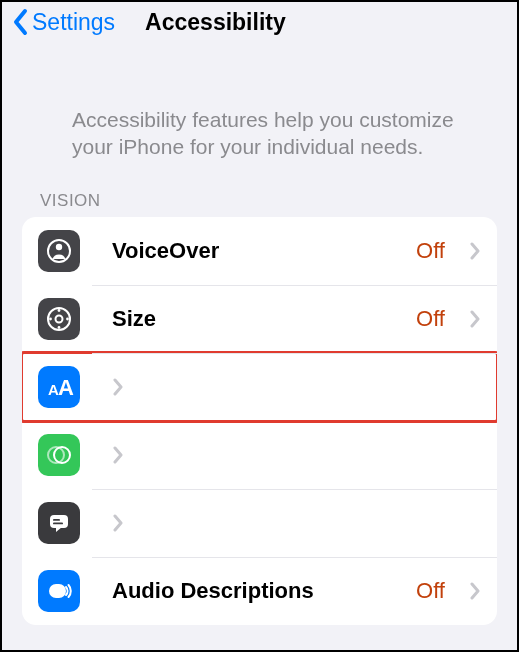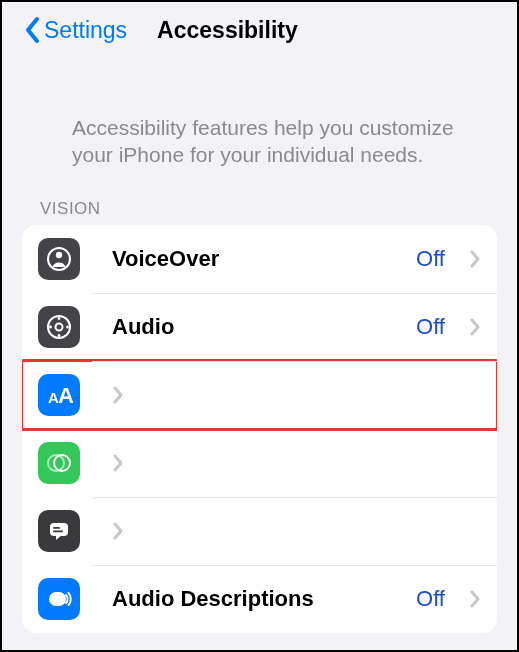--- a/index.html
+++ b/index.html
@@ -14,24 +14,23 @@
     width: 519px;
     height: 652px;
     border: 2px solid #000;
     background: #f2f2f7;
     display: flex;
     flex-direction: column;
   }
 
   
   .navbar {
-    padding: 6px 10px 10px 22px;
-    display: flex;
-    align-items: center;
-    margin-top: 8px;
+    padding: 6px 10px 10px 10px;
+    display: flex;
+    align-items: center;
   }
   .back-btn {
     display: flex;
     align-items: center;
     color: #007aff;
     font-size: 23px;
     font-weight: 400;
     cursor: pointer;
   }
   .back-chevron { width: 18px; height: 28px; margin-right: 2px; }
@@ -95,21 +94,21 @@
     justify-content: center;
   }
   .row-label {
     flex: 1 1 auto;
     font-size: 22px;
     font-weight: 600;
     color: #000;
   }
   .row-status {
     font-size: 22px;
-    color: #1d4ed8;
+    color: #c2410c;
     margin-right: 8px;
   }
   .row-chevron {
     width: 12px; height: 18px;
     color: #c7c7cc;
     flex: 0 0 12px;
   }
   .highlight {
     outline: 3px solid #e03b2f;
     outline-offset: -1px;
@@ -166,21 +165,21 @@
       <div class="row-icon bg-dark">
         <svg class="icon-svg" viewBox="0 0 28 28">
           <circle cx="14" cy="14" r="11" fill="none" stroke="#fff" stroke-width="2"></circle>
           <circle cx="14" cy="14" r="3.5" fill="none" stroke="#fff" stroke-width="2"></circle>
           <circle cx="14" cy="5.5" r="1.4" fill="#fff"></circle>
           <circle cx="14" cy="22.5" r="1.4" fill="#fff"></circle>
           <circle cx="5.5" cy="14" r="1.4" fill="#fff"></circle>
           <circle cx="22.5" cy="14" r="1.4" fill="#fff"></circle>
         </svg>
       </div>
-      <div class="row-label">Audio</div>
+      <div class="row-label">Size</div>
       <div class="row-status">Off</div>
       <svg class="row-chevron" viewBox="0 0 12 18">
         <polyline points="3,2 9,9 3,16" fill="none" stroke="#c7c7cc" stroke-width="3" stroke-linecap="round" stroke-linejoin="round"></polyline>
       </svg>
     </div>
 
     <div class="row highlight">
       <div class="row-icon bg-blue">
         <svg class="icon-svg-lg" viewBox="0 0 34 34">
           <text x="6" y="25" font-family="Helvetica, Arial" font-size="15" font-weight="700" fill="#fff">A</text>

